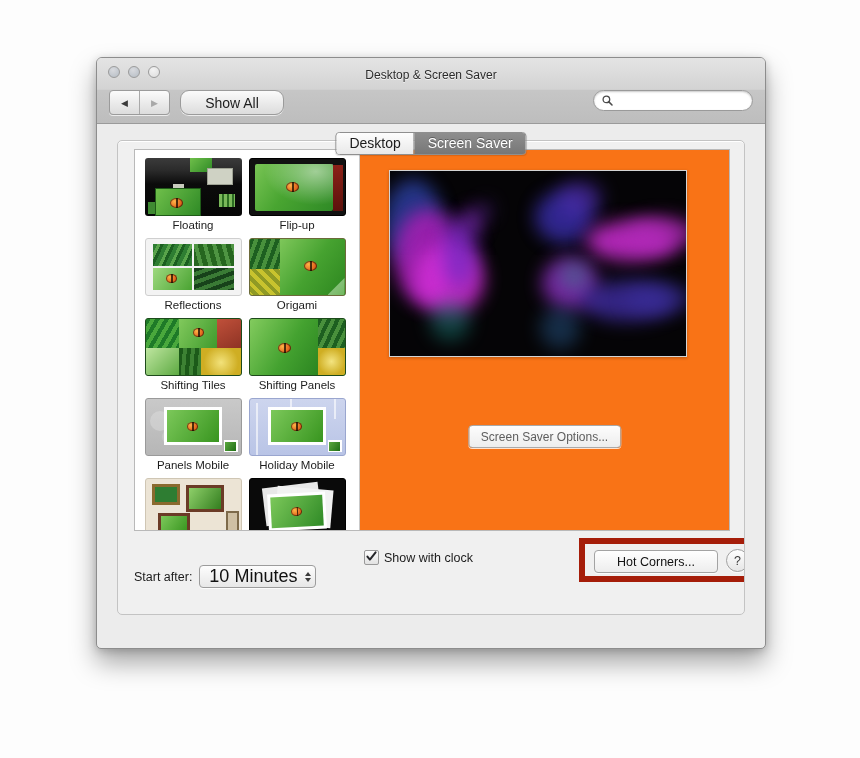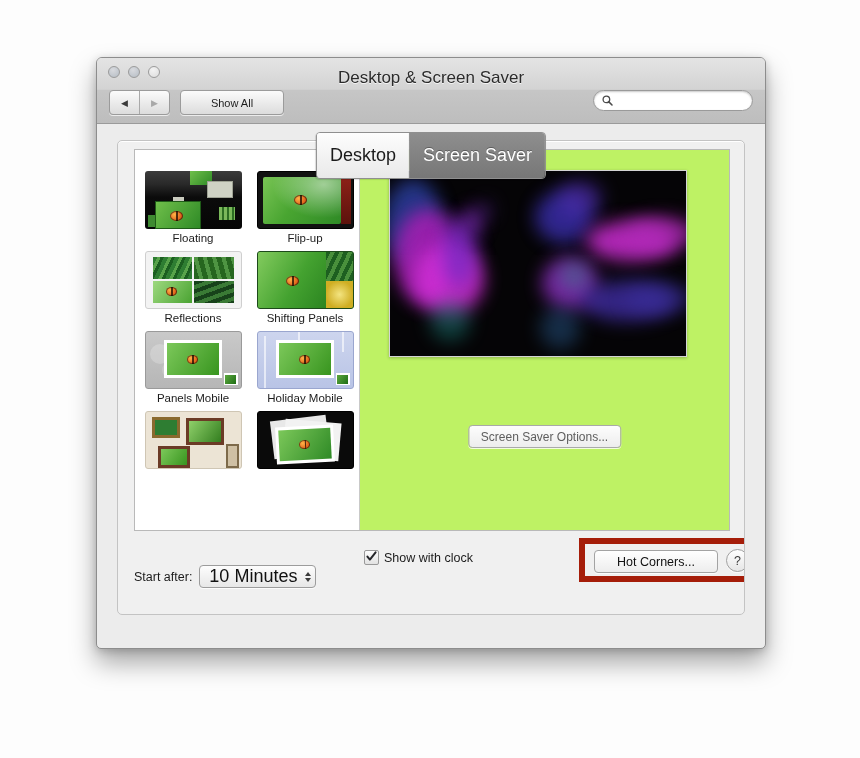--- a/index.html
+++ b/index.html
@@ -40,21 +40,21 @@
     border: 1px solid #9b9b9b;
     box-sizing: border-box;
   }
   .light.close   { background: radial-gradient(circle at 40% 30%, #d8dade, #b5bcc4); }
   .light.min     { background: radial-gradient(circle at 40% 30%, #d8dade, #b5bcc4); }
   .light.zoom    { background: radial-gradient(circle at 40% 30%, #f3f3f3, #dcdcdc); }
 
   .win-title {
     position: absolute; left: 0; right: 0; top: 10px;
     text-align: center;
-    font-size: 17px; color: #2b2b2b;
+    font-size: 12px; color: #2b2b2b;
     text-shadow: 0 1px 0 rgba(255,255,255,0.75);
   }
   .toolbar-row {
     position: absolute; left: 12px; top: 32px;
     display: flex; align-items: center; gap: 10px;
   }
   .navseg {
     display: flex;
     height: 23px;
     border: 1px solid #9b9b9b;
@@ -69,24 +69,24 @@
     font-size: 9px;
     color: #3a3a3a;
   }
   .navseg .seg:first-child { border-right: 1px solid #a9a9a9; }
   .navseg .seg.disabled { color: #a8a8a8; }
   .showall {
     height: 23px;
     min-width: 78px;
     padding: 0 12px;
     border: 1px solid #9b9b9b;
-    border-radius: 4px;
+    border-radius: 9px;
     background: linear-gradient(180deg,#fbfbfb,#dcdcdc);
     box-shadow: 0 1px 0 rgba(255,255,255,.7);
-    font-size: 11px; color: #1d1d1d;
+    font-size: 14px; color: #1d1d1d;
     display: flex; align-items: center; justify-content: center;
     font-family: "Liberation Sans", sans-serif;
   }
   .search {
     position: absolute; right: 12px; top: 32px;
     width: 160px; height: 21px;
     background: #fff;
     border: 1px solid #9a9a9a;
     border-radius: 11px;
     box-shadow: inset 0 1px 2px rgba(0,0,0,.22);
@@ -111,23 +111,23 @@
     left: 50%; transform: translateX(-50%);
     top: 8px;
     display: flex;
     border: 1px solid #8f8f8f;
     border-radius: 4px;
     overflow: hidden;
     box-shadow: 0 1px 1px rgba(0,0,0,.12);
     z-index: 4;
   }
   .tab {
-    padding: 12px 13px;
+    padding: 0 13px;
     height: 21px; line-height: 21px;
-    font-size: 18px;
+    font-size: 14px;
     background: linear-gradient(180deg,#fdfdfd,#e9e9e9);
     color: #1b1b1b;
   }
   .tab + .tab { border-left: 1px solid #8f8f8f; }
   .tab.active {
     background: linear-gradient(180deg,#8e8e8e,#777777);
     color: #ffffff;
     text-shadow: 0 -1px 0 rgba(0,0,0,.32);
   }
 
@@ -155,22 +155,22 @@
   
   .thumblist {
     width: 224px;
     border-right: 1px solid #c9c9c9;
     position: relative;
     overflow: hidden;
     background: #fff;
   }
   .thumbgrid {
     display: flex; flex-wrap: wrap;
-    padding: 21px 0 0 8px;
-    gap: 0px 12px;
+    padding: 8px 0 0 8px;
+    gap: 0px 4px;
   }
   .thumb-cell {
     width: 100px;
     margin-bottom: 7px;
     display: flex; flex-direction: column; align-items: center;
   }
   .thumb-img {
     width: 97px; height: 58px;
     border-radius: 3px;
     overflow: hidden;
@@ -193,21 +193,21 @@
   }
   .bug:after{
     content:""; position:absolute; left:50%; top:0; width:1.5px; height:100%;
     background:rgba(20,10,0,.75);
   }
 
   
   .preview-area {
     flex: 1;
     position: relative;
-    background: #bef264;
+    background: #f97316;
   }
   .preview-box {
     position: absolute;
     left: 29px; top: 20px;
     width: 296px; height: 185px;
     background: #050406;
     border: 1px solid #d4d4d4;
     box-shadow: 0 1px 3px rgba(0,0,0,.25);
     overflow: hidden;
   }
@@ -380,21 +380,45 @@
               <div style="position:absolute;left:7px;top:5px;width:39px;height:22px;background:repeating-linear-gradient(115deg,#2e7d32 0 4px,#58a34a 4px 7px,#1b5e20 7px 10px);"></div>
               <div style="position:absolute;left:48px;top:5px;width:40px;height:22px;background:repeating-linear-gradient(75deg,#26661f 0 5px,#4e9442 5px 9px);"></div>
               <div style="position:absolute;left:7px;top:29px;width:39px;height:22px;background:linear-gradient(125deg,#9ed97f,#4aa332);">
                 <div class="bug" style="left:13px;top:6px;width:11px;height:9px;"></div>
               </div>
               <div style="position:absolute;left:48px;top:29px;width:40px;height:22px;background:repeating-linear-gradient(160deg,#17421a 0 4px,#3a7a35 4px 8px);"></div>
             </div>
             <div class="thumb-label">Reflections</div>
           </div>
 
-
+          <div class="thumb-cell">
+            <div class="thumb-img" style="background:#2f8a26;border:1px solid #6c6a3a;">
+              <div style="position:absolute;left:0;top:0;width:30px;height:30px;background:repeating-linear-gradient(110deg,#1d5f20 0 4px,#48903c 4px 8px);"></div>
+              <div style="position:absolute;left:0;top:30px;width:30px;height:28px;background:repeating-linear-gradient(45deg,#c8c32e 0 4px,#8f9a24 4px 8px);"></div>
+              <div style="position:absolute;left:30px;top:0;right:0;bottom:0;background:linear-gradient(125deg,#7ec75a 0%,#46a230 50%,#2d861f 100%);">
+                <div class="bug" style="left:24px;top:22px;"></div>
+              </div>
+              <div style="position:absolute;right:0;bottom:0;width:17px;height:17px;background:linear-gradient(135deg,rgba(255,255,255,.5),rgba(120,190,100,.9));clip-path:polygon(100% 0,100% 100%,0 100%);"></div>
+            </div>
+            <div class="thumb-label">Origami</div>
+          </div>
+
+          <div class="thumb-cell">
+            <div class="thumb-img" style="background:#2d6b2a;border:1px solid #1d4a1b;">
+              <div style="position:absolute;left:0;top:0;width:33px;height:29px;background:repeating-linear-gradient(120deg,#1e7a28 0 4px,#49a83c 4px 8px);"></div>
+              <div style="position:absolute;left:33px;top:0;width:38px;height:29px;background:linear-gradient(120deg,#81c95c,#3f9a2d);">
+                <div class="bug" style="left:14px;top:9px;width:11px;height:9px;"></div>
+              </div>
+              <div style="position:absolute;left:71px;top:0;right:0;height:29px;background:linear-gradient(150deg,#c0503a,#8e3324);"></div>
+              <div style="position:absolute;left:0;top:29px;width:33px;height:29px;background:linear-gradient(135deg,#bfe6a0,#5aa83f);"></div>
+              <div style="position:absolute;left:33px;top:29px;width:22px;height:29px;background:repeating-linear-gradient(95deg,#1c5a19 0 4px,#3d8233 4px 8px);"></div>
+              <div style="position:absolute;left:55px;top:29px;right:0;height:29px;background:radial-gradient(circle at 50% 50%,#f2e27a,#cfae23 70%);"></div>
+            </div>
+            <div class="thumb-label">Shifting Tiles</div>
+          </div>
 
           <div class="thumb-cell">
             <div class="thumb-img" style="background:#2f8a26;border:1px solid #1d4a1b;">
               <div style="position:absolute;left:0;top:0;width:68px;height:58px;background:linear-gradient(120deg,#83cb5e 0%,#44a230 55%,#2b8420 100%);">
                 <div class="bug" style="left:28px;top:24px;"></div>
               </div>
               <div style="position:absolute;left:68px;top:0;right:0;height:29px;background:repeating-linear-gradient(115deg,#1d5f20 0 4px,#49903c 4px 8px);"></div>
               <div style="position:absolute;left:68px;top:29px;right:0;bottom:0;background:radial-gradient(circle at 50% 50%,#f3e480,#cfae23 72%);"></div>
             </div>
             <div class="thumb-label">Shifting Panels</div>

